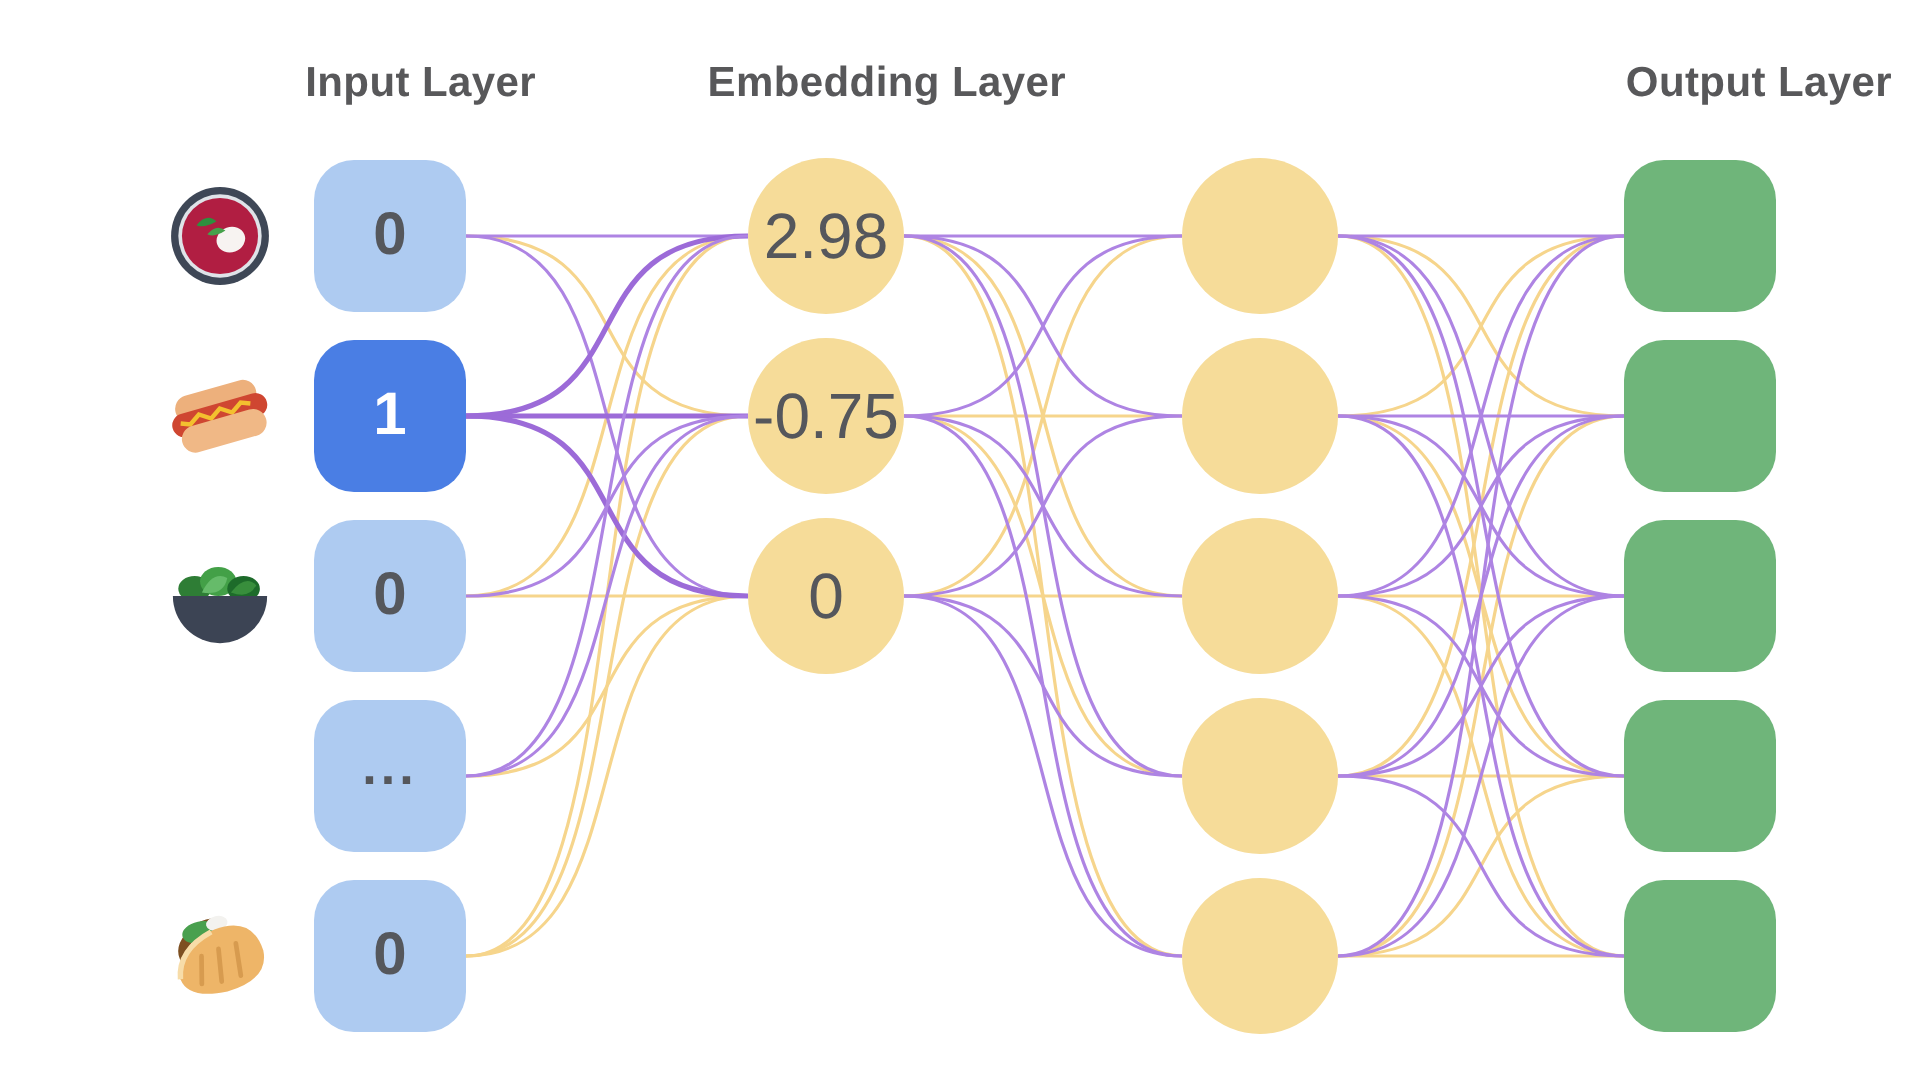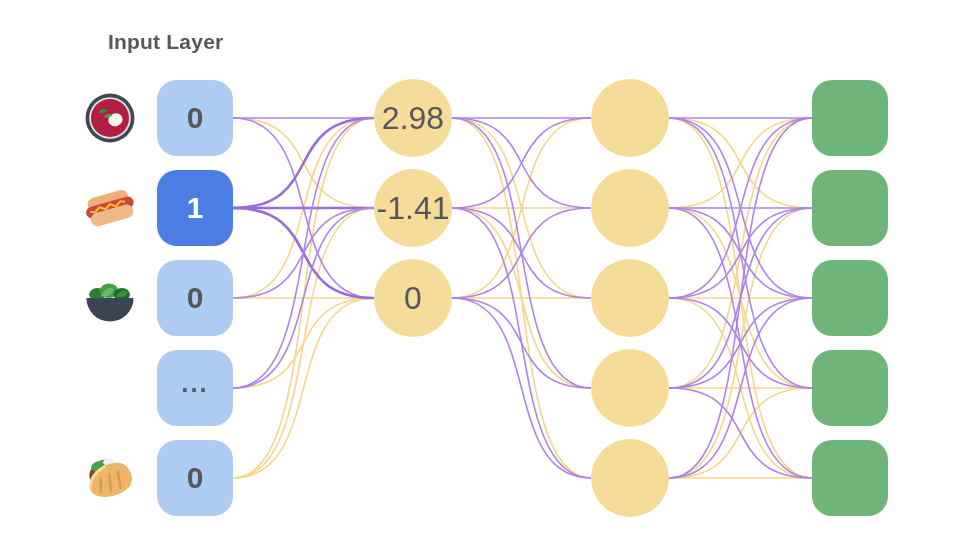--- a/index.html
+++ b/index.html
@@ -3,21 +3,21 @@
 <meta charset="utf-8">
 <style>
   html,body{margin:0;padding:0;background:#ffffff;}
   .canvas{
     position:relative;width:960px;height:540px;background:#ffffff;
     font-family:"Liberation Sans", sans-serif;overflow:hidden;
   }
   .edges{position:absolute;left:0;top:0;}
   .layer-title{
     position:absolute;top:30px;font-weight:bold;font-size:21px;
-    color:#58585a;text-align:left;letter-spacing:.2px;
+    color:#58585a;text-align:right;letter-spacing:.2px;
   }
   #title-input{left:108px;width:160px;}
   #title-embedding{left:333px;width:200px;}
   #title-output{left:766px;width:180px;}
   .node{
     position:absolute;display:flex;align-items:center;justify-content:center;
     box-sizing:border-box;
   }
   .input-sq{
     left:157px;width:76px;height:76px;border-radius:20px;background:#aecbf1;
@@ -98,20 +98,22 @@
       <path d="M 669 298 C 763.38 298, 717.62 208, 812 208" fill="none" stroke="#ae84e3" stroke-width="1.6"></path>
       <path d="M 669 298 C 763.38 298, 717.62 388, 812 388" fill="none" stroke="#ae84e3" stroke-width="1.6"></path>
       <path d="M 669 388 C 763.38 388, 717.62 208, 812 208" fill="none" stroke="#ae84e3" stroke-width="1.6"></path>
       <path d="M 669 388 C 763.38 388, 717.62 298, 812 298" fill="none" stroke="#ae84e3" stroke-width="1.6"></path>
       <path d="M 669 388 C 763.38 388, 717.62 478, 812 478" fill="none" stroke="#ae84e3" stroke-width="1.6"></path>
       <path d="M 669 478 C 763.38 478, 717.62 118, 812 118" fill="none" stroke="#ae84e3" stroke-width="1.6"></path>
       <path d="M 669 478 C 763.38 478, 717.62 298, 812 298" fill="none" stroke="#ae84e3" stroke-width="1.6"></path>
     </svg>
 
   <div id="title-input" class="layer-title">Input Layer</div>
+  <div id="title-embedding" class="layer-title">Embedding Layer</div>
+  <div id="title-output" class="layer-title">Output Layer</div>
 
   <div class="emoji r1e">
     <svg viewBox="0 0 64 64">
       <circle cx="32" cy="32" r="27" fill="#3e4756"></circle>
       <circle cx="32" cy="32" r="23" fill="#dfe3e8"></circle>
       <circle cx="32" cy="32" r="21" fill="#b11e42"></circle>
       <ellipse cx="38" cy="34" rx="8" ry="7" fill="#f7f3f1" transform="rotate(-20 38 34)"></ellipse>
       <path d="M19 26 q6 -7 11 -2 q-7 4 -11 2" fill="#2f8f3e"></path>
       <path d="M25 31 q5 -6 10 -2 q-6 4 -10 2" fill="#46a14b"></path>
     </svg>
@@ -149,21 +151,21 @@
     </svg>
   </div>
 
   <div class="node input-sq r1s">0</div>
   <div class="node input-sq r2s active">1</div>
   <div class="node input-sq r3s">0</div>
   <div class="node input-sq dots r4s">...</div>
   <div class="node input-sq r5s">0</div>
 
   <div class="node emb-circle r1c">2.98</div>
-  <div class="node emb-circle r2c">-1.41</div>
+  <div class="node emb-circle r2c">-0.75</div>
   <div class="node emb-circle r3c">0</div>
 
   <div class="node hid-circle r1c"></div>
   <div class="node hid-circle r2c"></div>
   <div class="node hid-circle r3c"></div>
   <div class="node hid-circle r4c"></div>
   <div class="node hid-circle r5c"></div>
 
   <div class="node out-sq r1s"></div>
   <div class="node out-sq r2s"></div>

